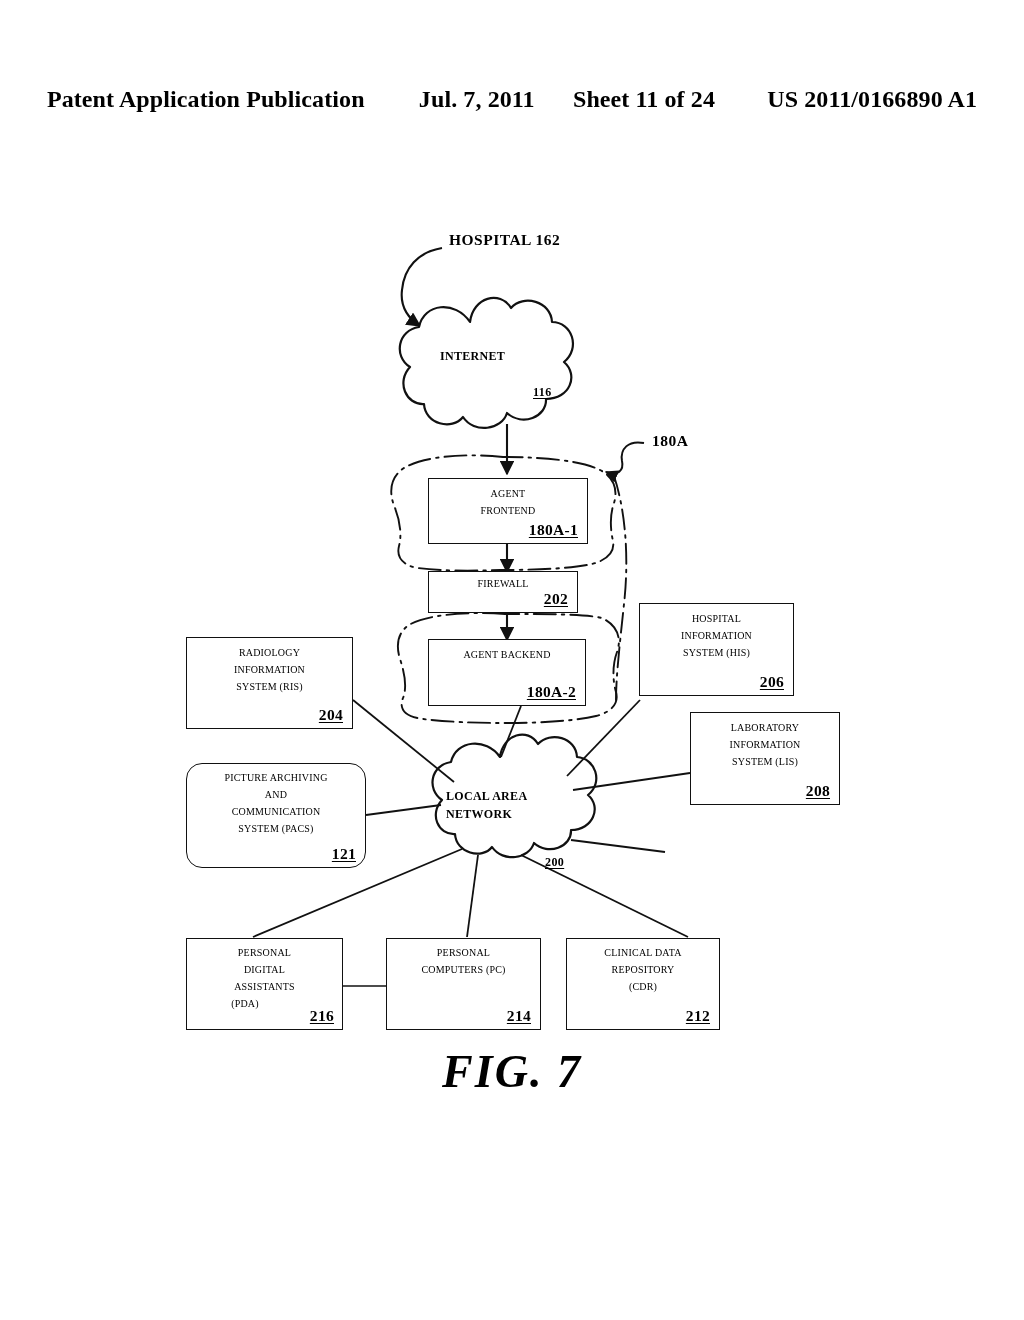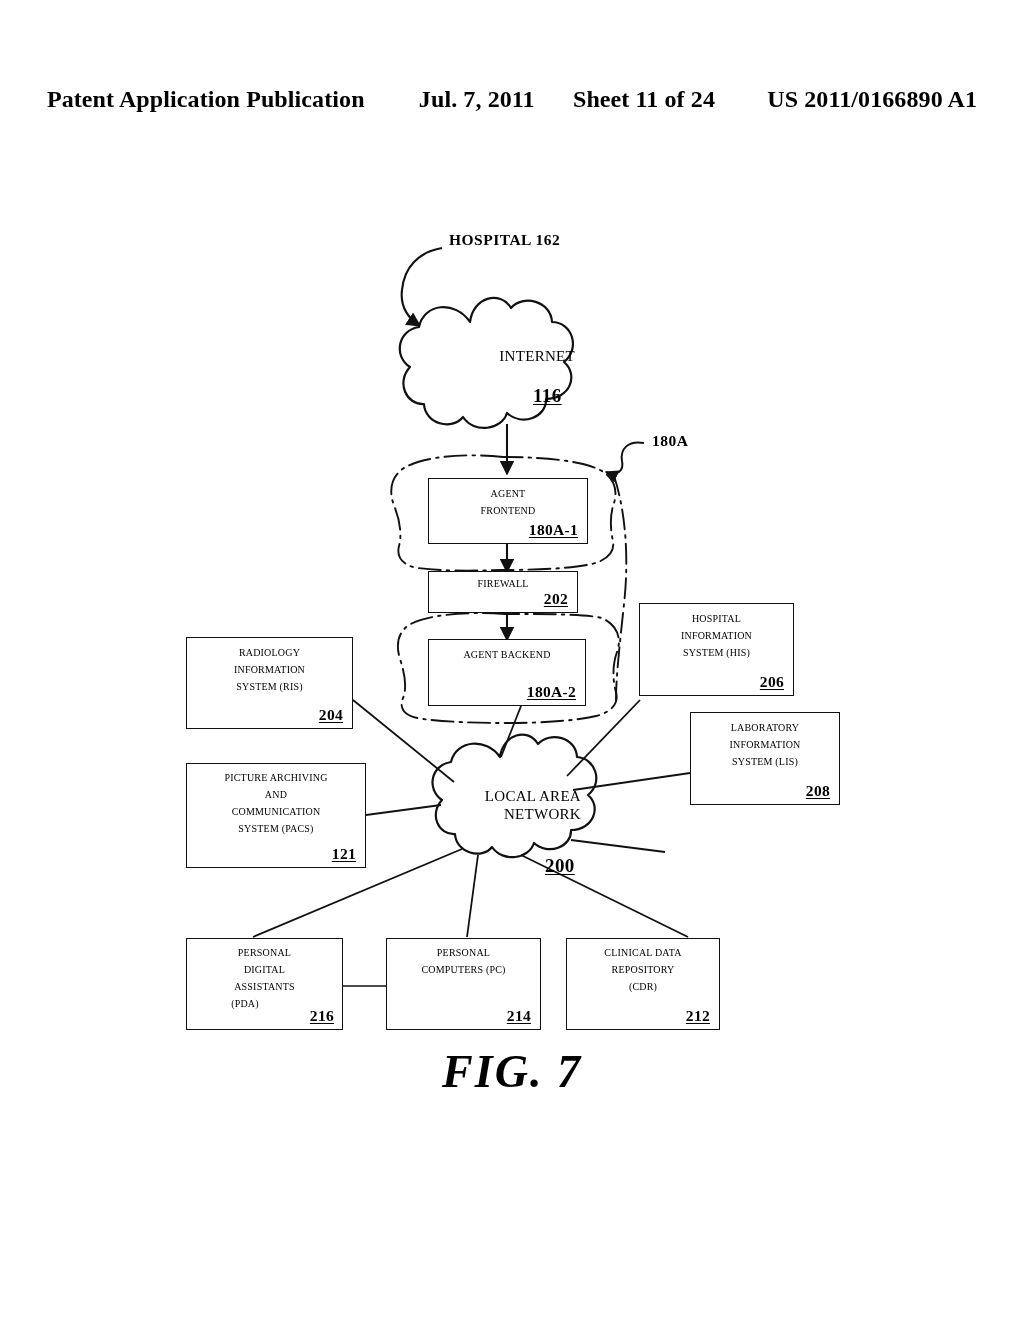--- a/index.html
+++ b/index.html
@@ -85,30 +85,31 @@
 
   
   .node-ref.inline-216 {
     right: 8px;
     bottom: 4px;
   }
 
   
   .cloud-label {
     position: absolute;
-    text-align: right;
-    font-family: "Liberation Serif", serif;
-    font-size: 15px;
+    text-align: left;
+    font-family: "Liberation Serif", serif;
+    font-size: 12px;
     line-height: 18px;
     letter-spacing: 0.3px;
+    font-weight: bold;
   }
   .cloud-ref {
     position: absolute;
     font-family: "Liberation Serif", serif;
-    font-size: 19px;
+    font-size: 12px;
     font-weight: bold;
     text-decoration: underline;
     text-underline-offset: 1.5px;
     letter-spacing: 0.4px;
   }
 
   
   .callout-label {
     position: absolute;
     font-family: "Liberation Serif", serif;
@@ -264,21 +265,21 @@
     <div class="node-ref">180A-2</div>
   </div>
 
   <div class="node-box" style="left:186px; top:637px; width:167px; height:92px;">
     <div class="node-title" style="top:6px;">RADIOLOGY</div>
     <div class="node-title" style="top:23px;">INFORMATION</div>
     <div class="node-title" style="top:40px;">SYSTEM (RIS)</div>
     <div class="node-ref">204</div>
   </div>
 
-  <div class="node-box" style="left:186px; top:763px; width:180px; height:105px;">
+  <div class="node-box" style="left:186px; top:763px; width:180px; height:105px;border-radius:16px;">
     <div class="node-title" style="top:5px;">PICTURE ARCHIVING</div>
     <div class="node-title" style="top:22px;">AND</div>
     <div class="node-title" style="top:39px;">COMMUNICATION</div>
     <div class="node-title" style="top:56px;">SYSTEM (PACS)</div>
     <div class="node-ref">121</div>
   </div>
 
   <div class="node-box" style="left:639px; top:603px; width:155px; height:93px;">
     <div class="node-title" style="top:6px;">HOSPITAL</div>
     <div class="node-title" style="top:23px;">INFORMATION</div>

